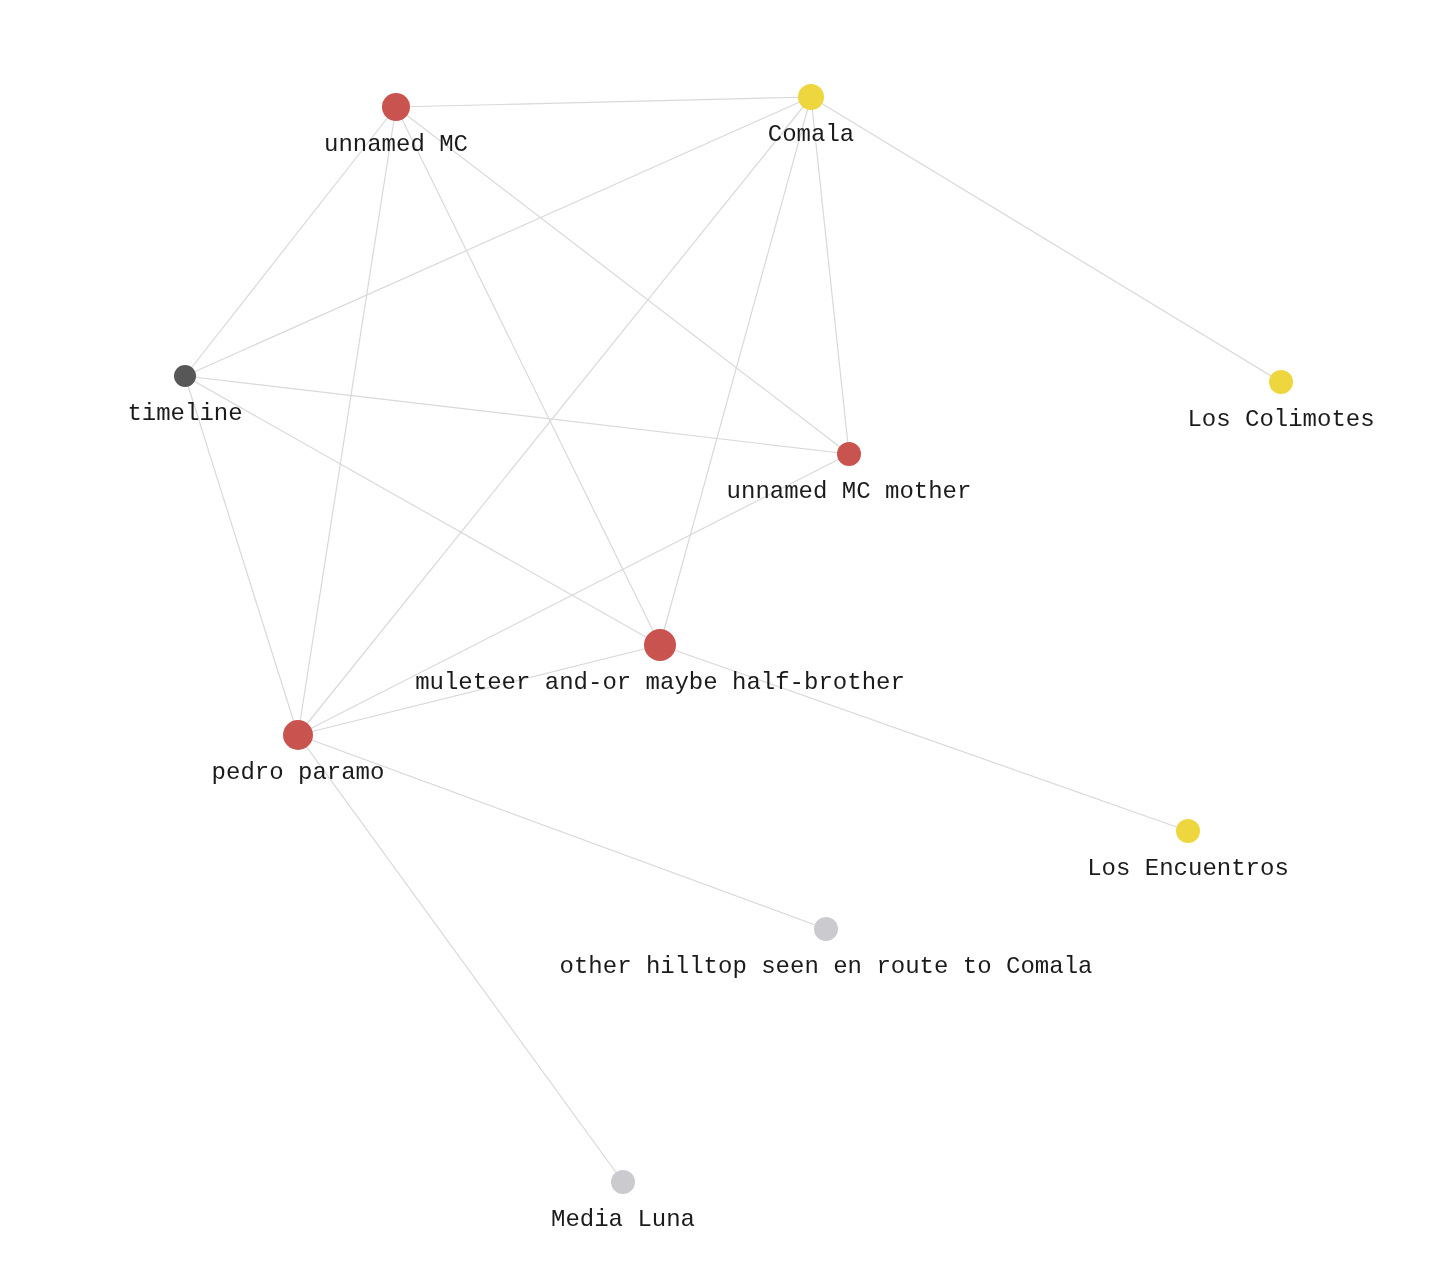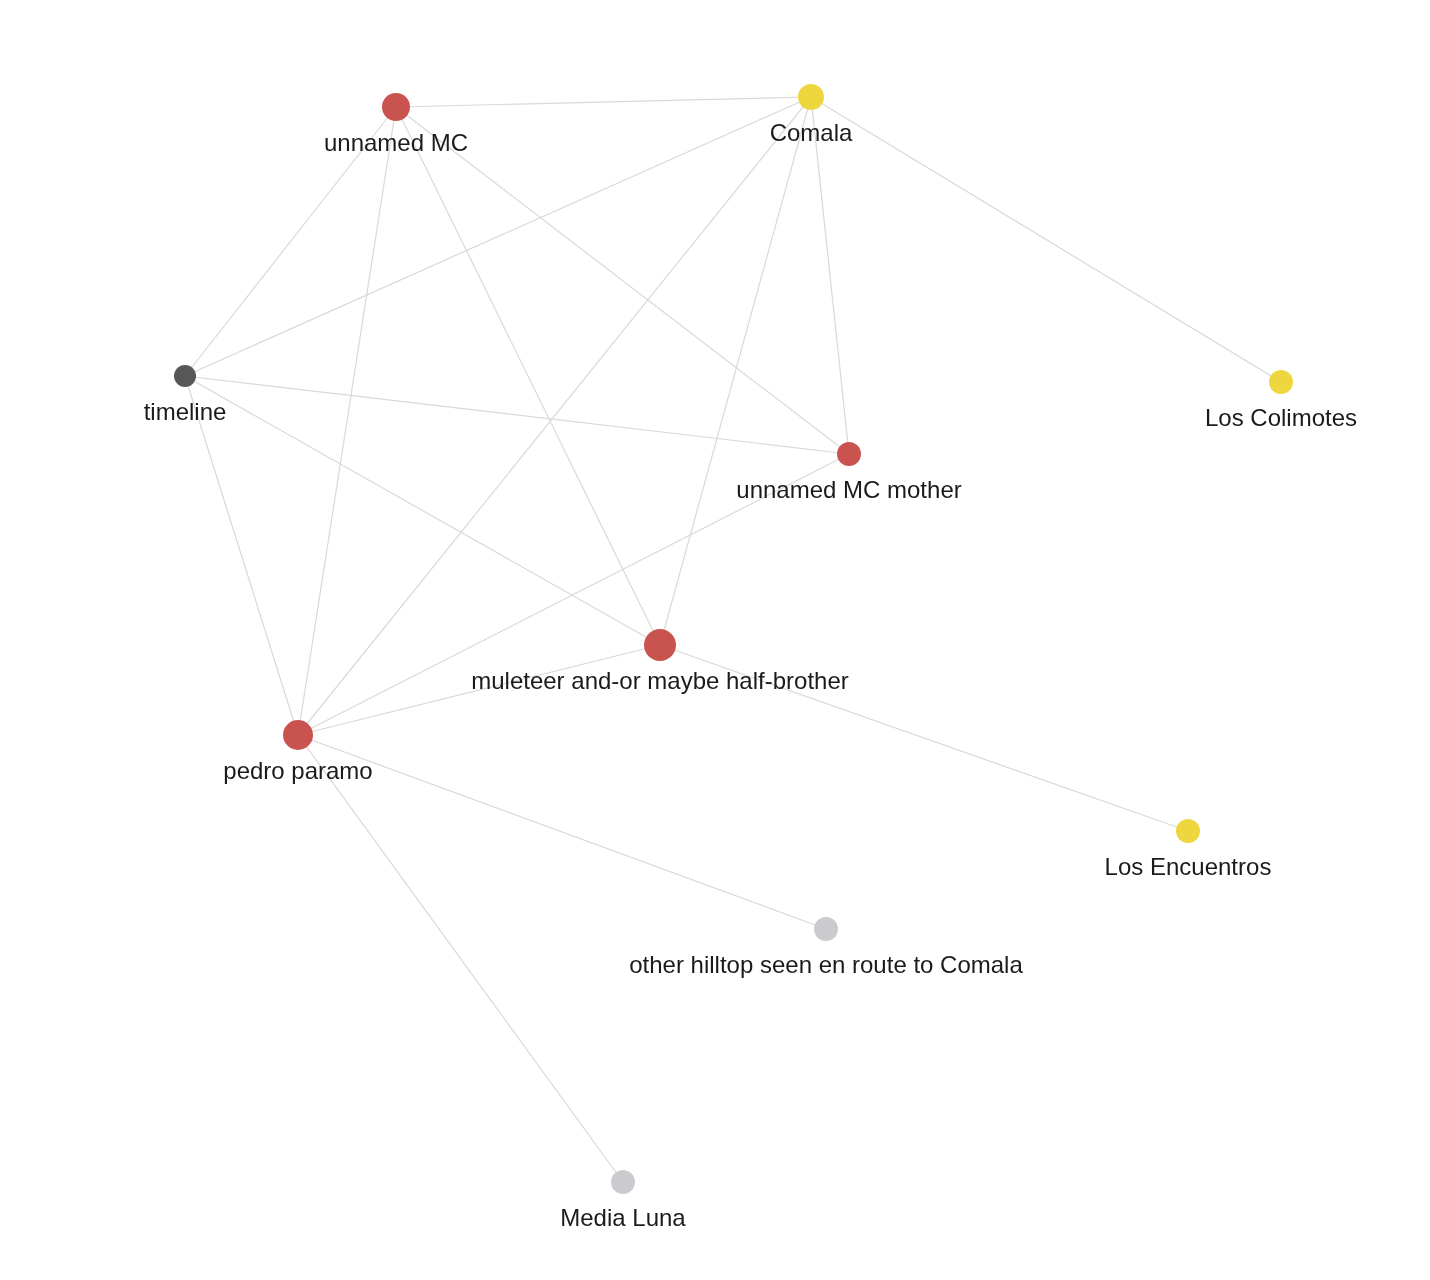--- a/index.html
+++ b/index.html
@@ -6,21 +6,21 @@
     margin: 0;
     padding: 0;
     background: #ffffff;
   }
   .graph-wrap {
     position: relative;
     width: 1430px;
     height: 1280px;
     background: #a3a3a3;
     overflow: hidden;
-    font-family: Liberation Sans, sans-serif;
+    font-family: Liberation Mono, monospace;
   }
   svg {
     display: block;
   }
   .edge {
     fill: none;
   }
   .node {
     cursor: pointer;
   }

